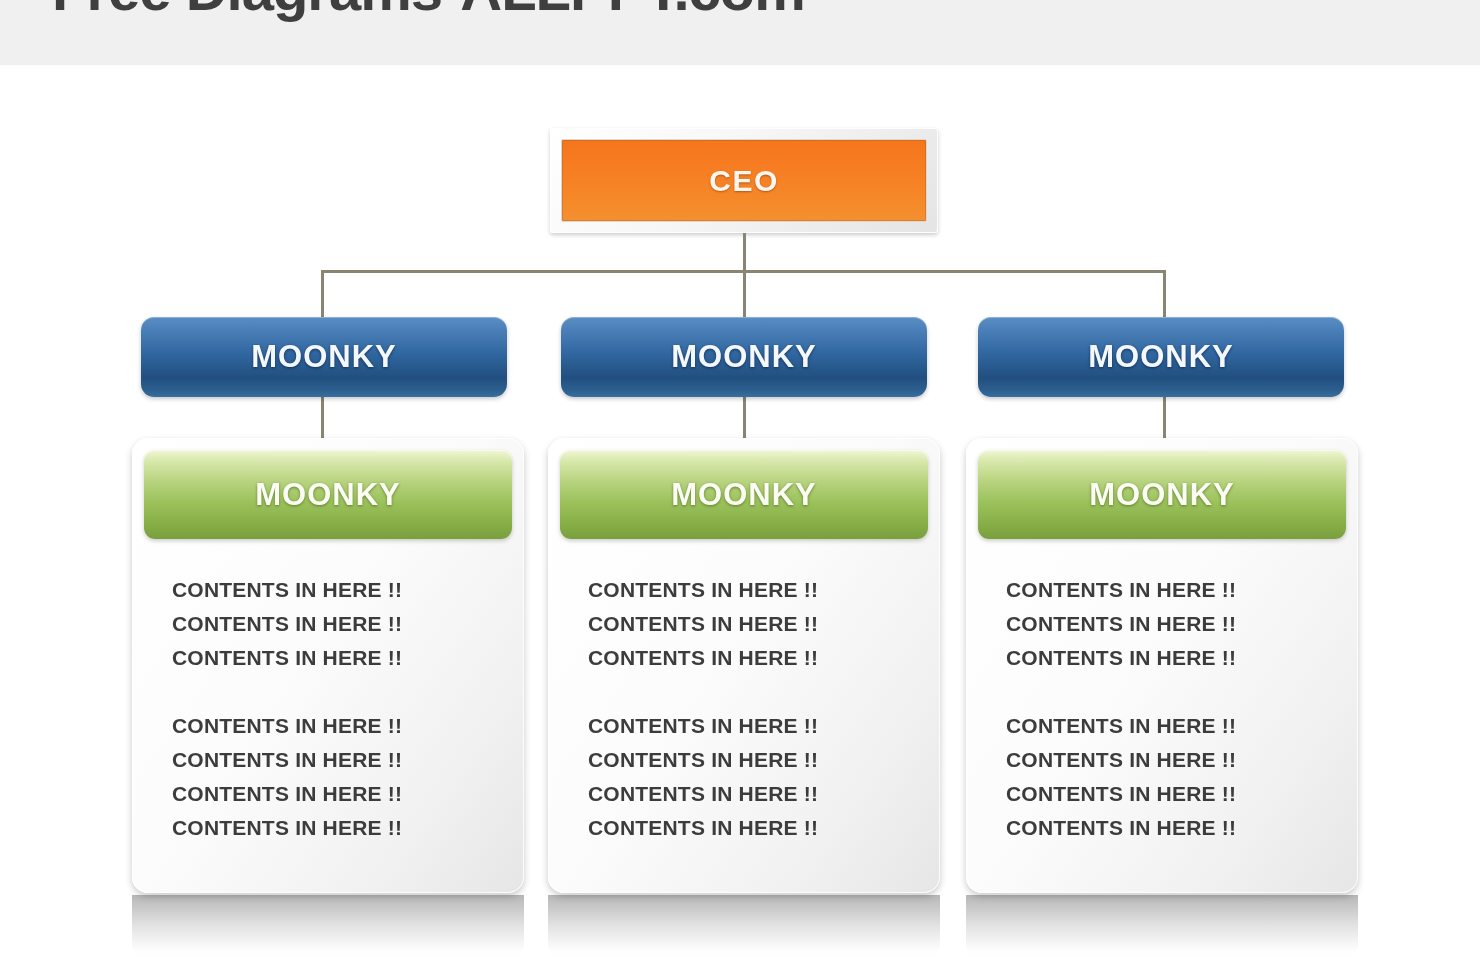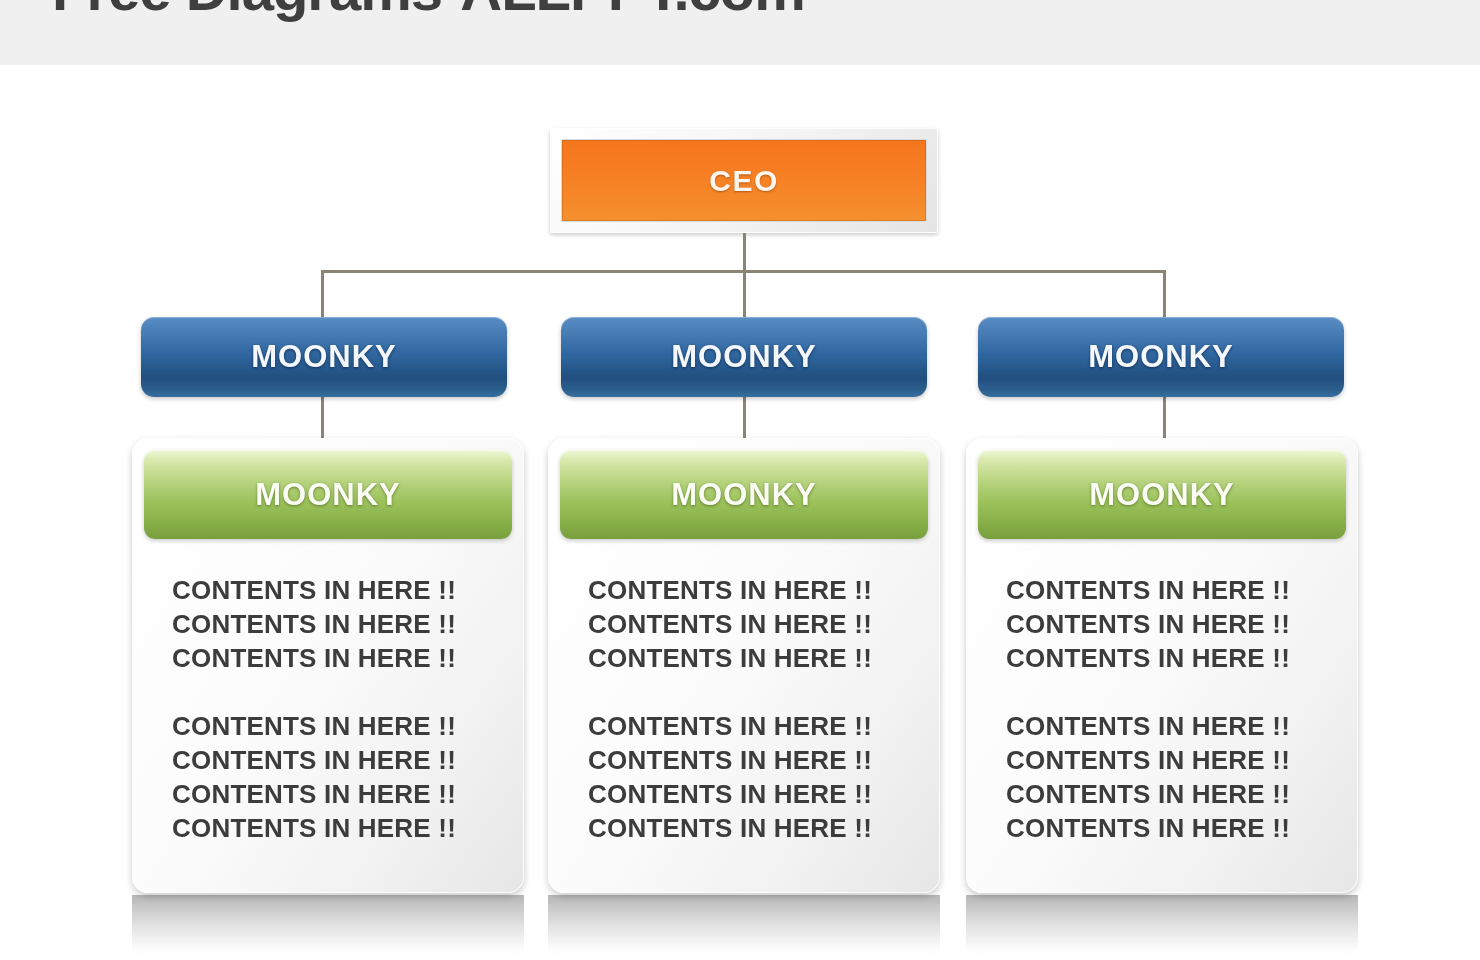--- a/index.html
+++ b/index.html
@@ -149,21 +149,21 @@
     font-weight: bold;
     color: #fbfdf4;
     letter-spacing: 1px;
     text-shadow: 0 1px 3px rgba(70,95,25,0.70);
   }
   .card-body {
     margin-top: 34px;
     padding-left: 28px;
   }
   .content-line {
-    font-size: 26px;
+    font-size: 21px;
     font-weight: bold;
     color: #3c3c3c;
     line-height: 34px;
     letter-spacing: 0.2px;
     white-space: nowrap;
   }
   .content-gap { height: 34px; }
 
   
   .card-reflection {

